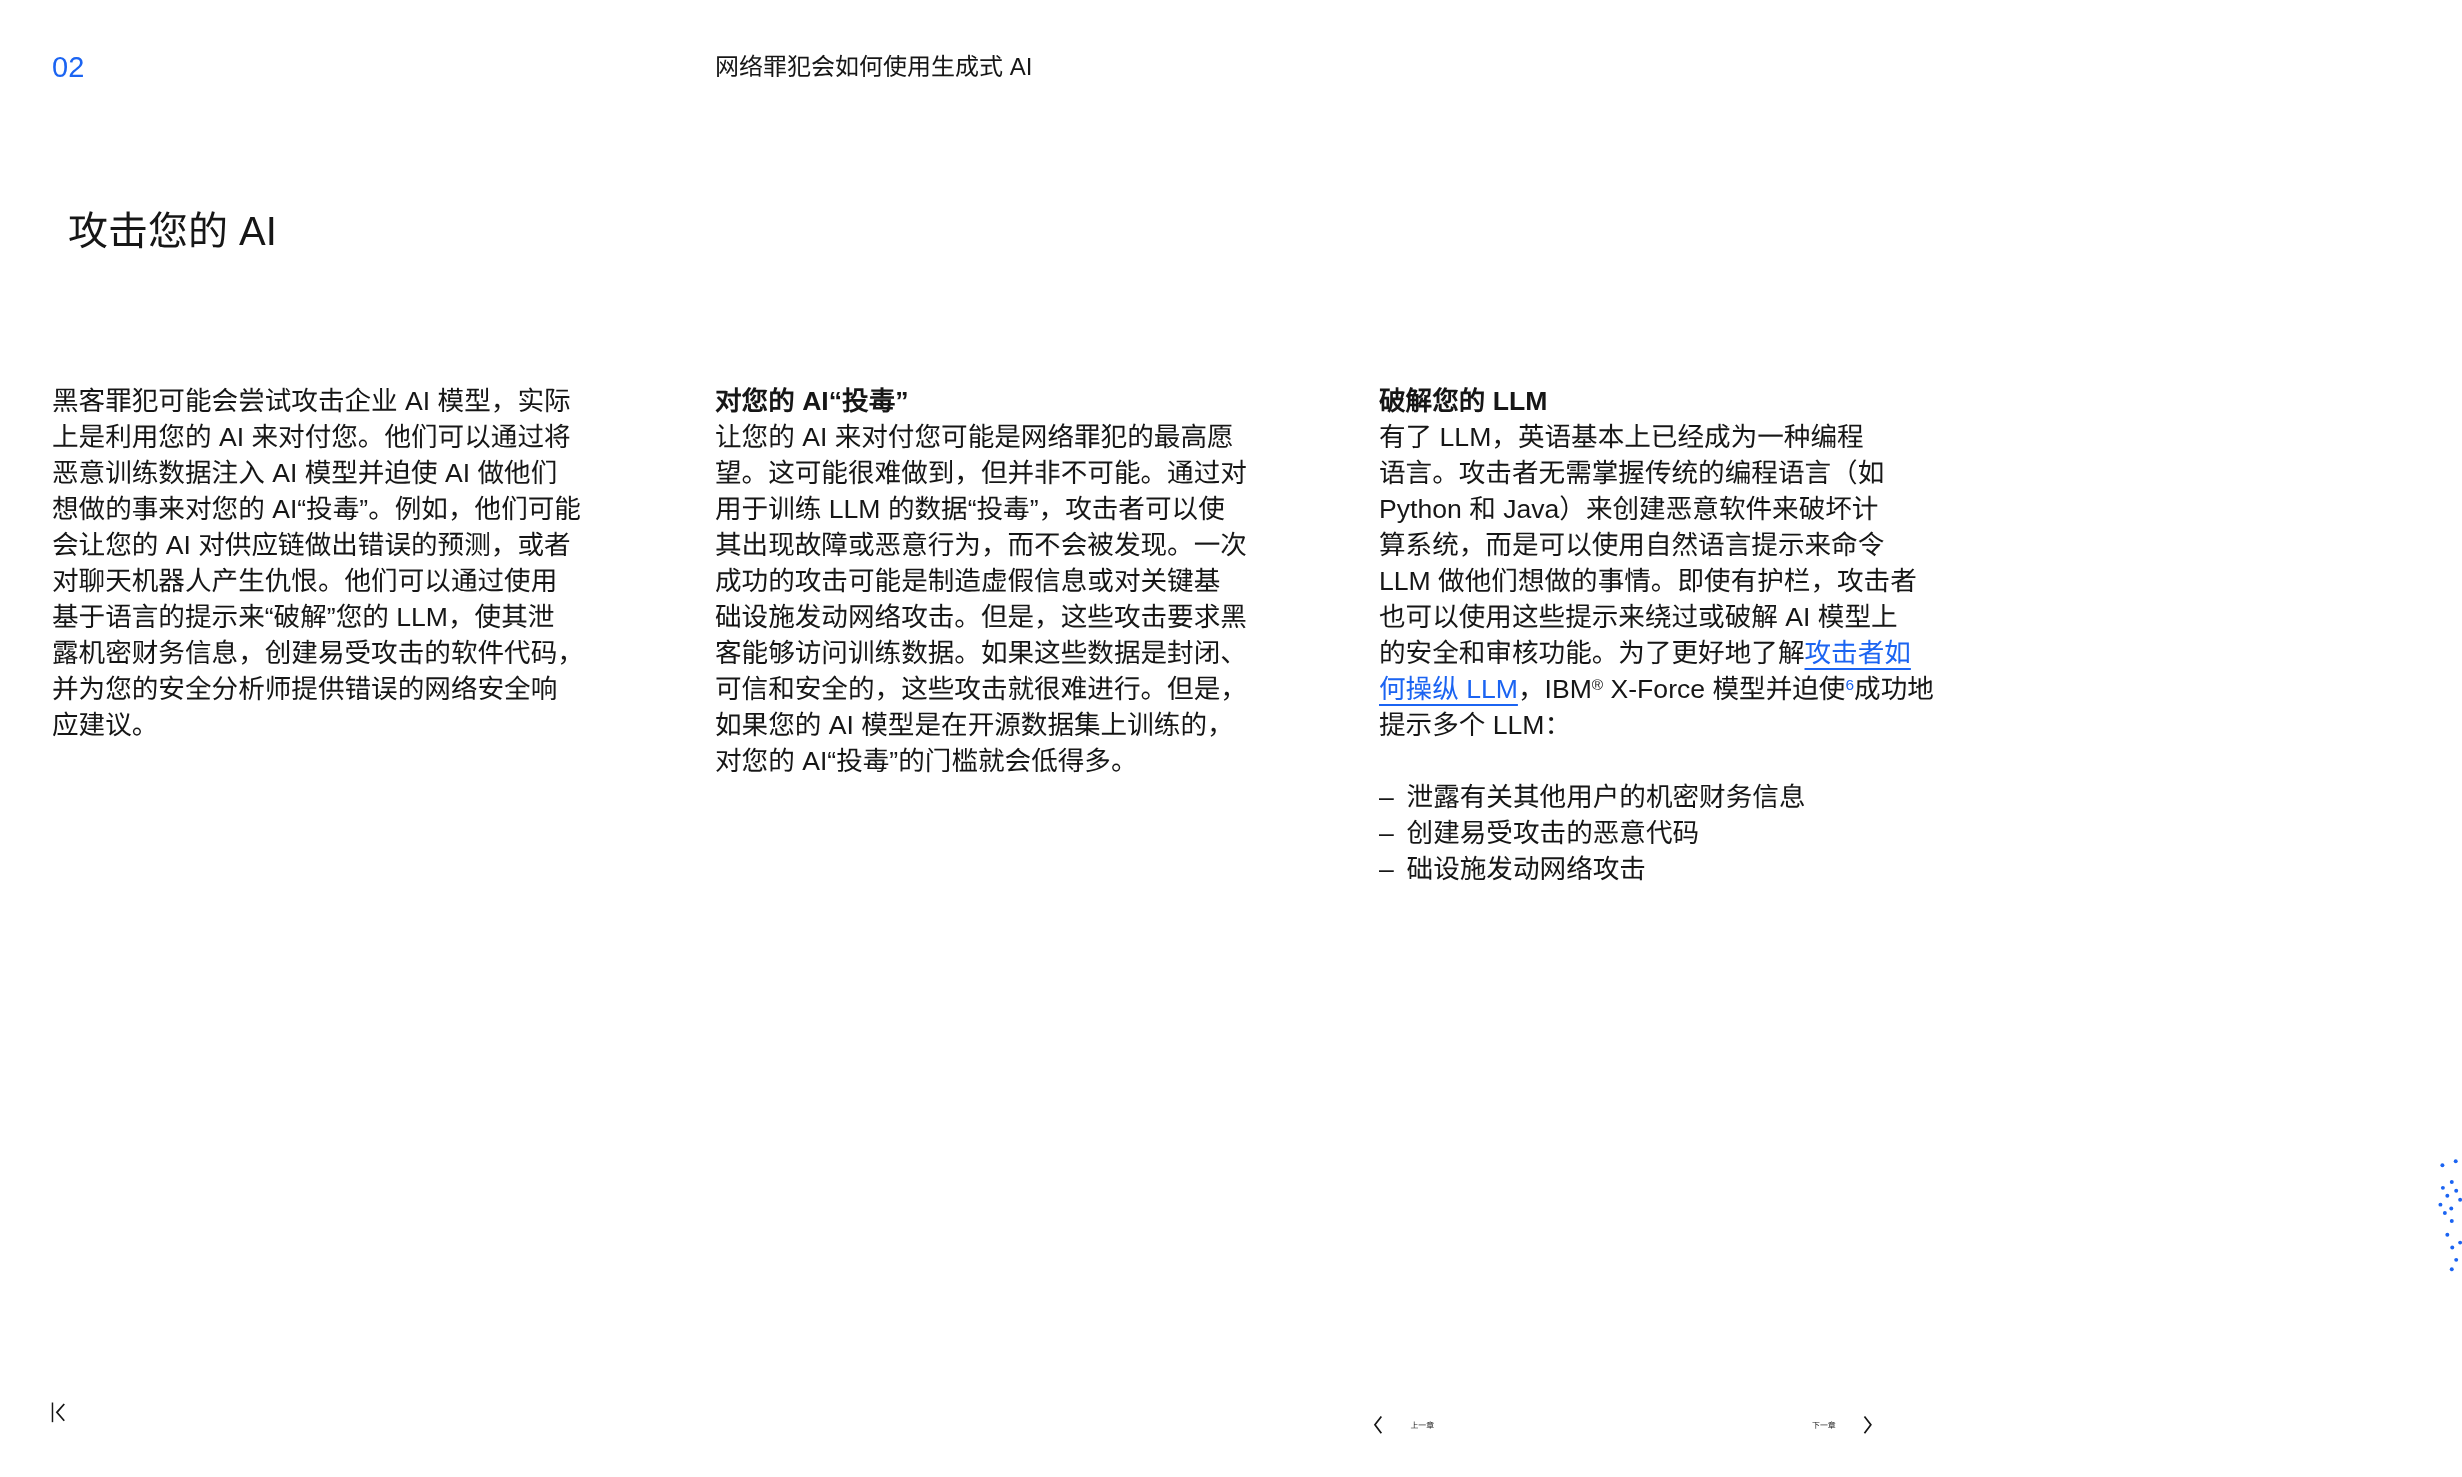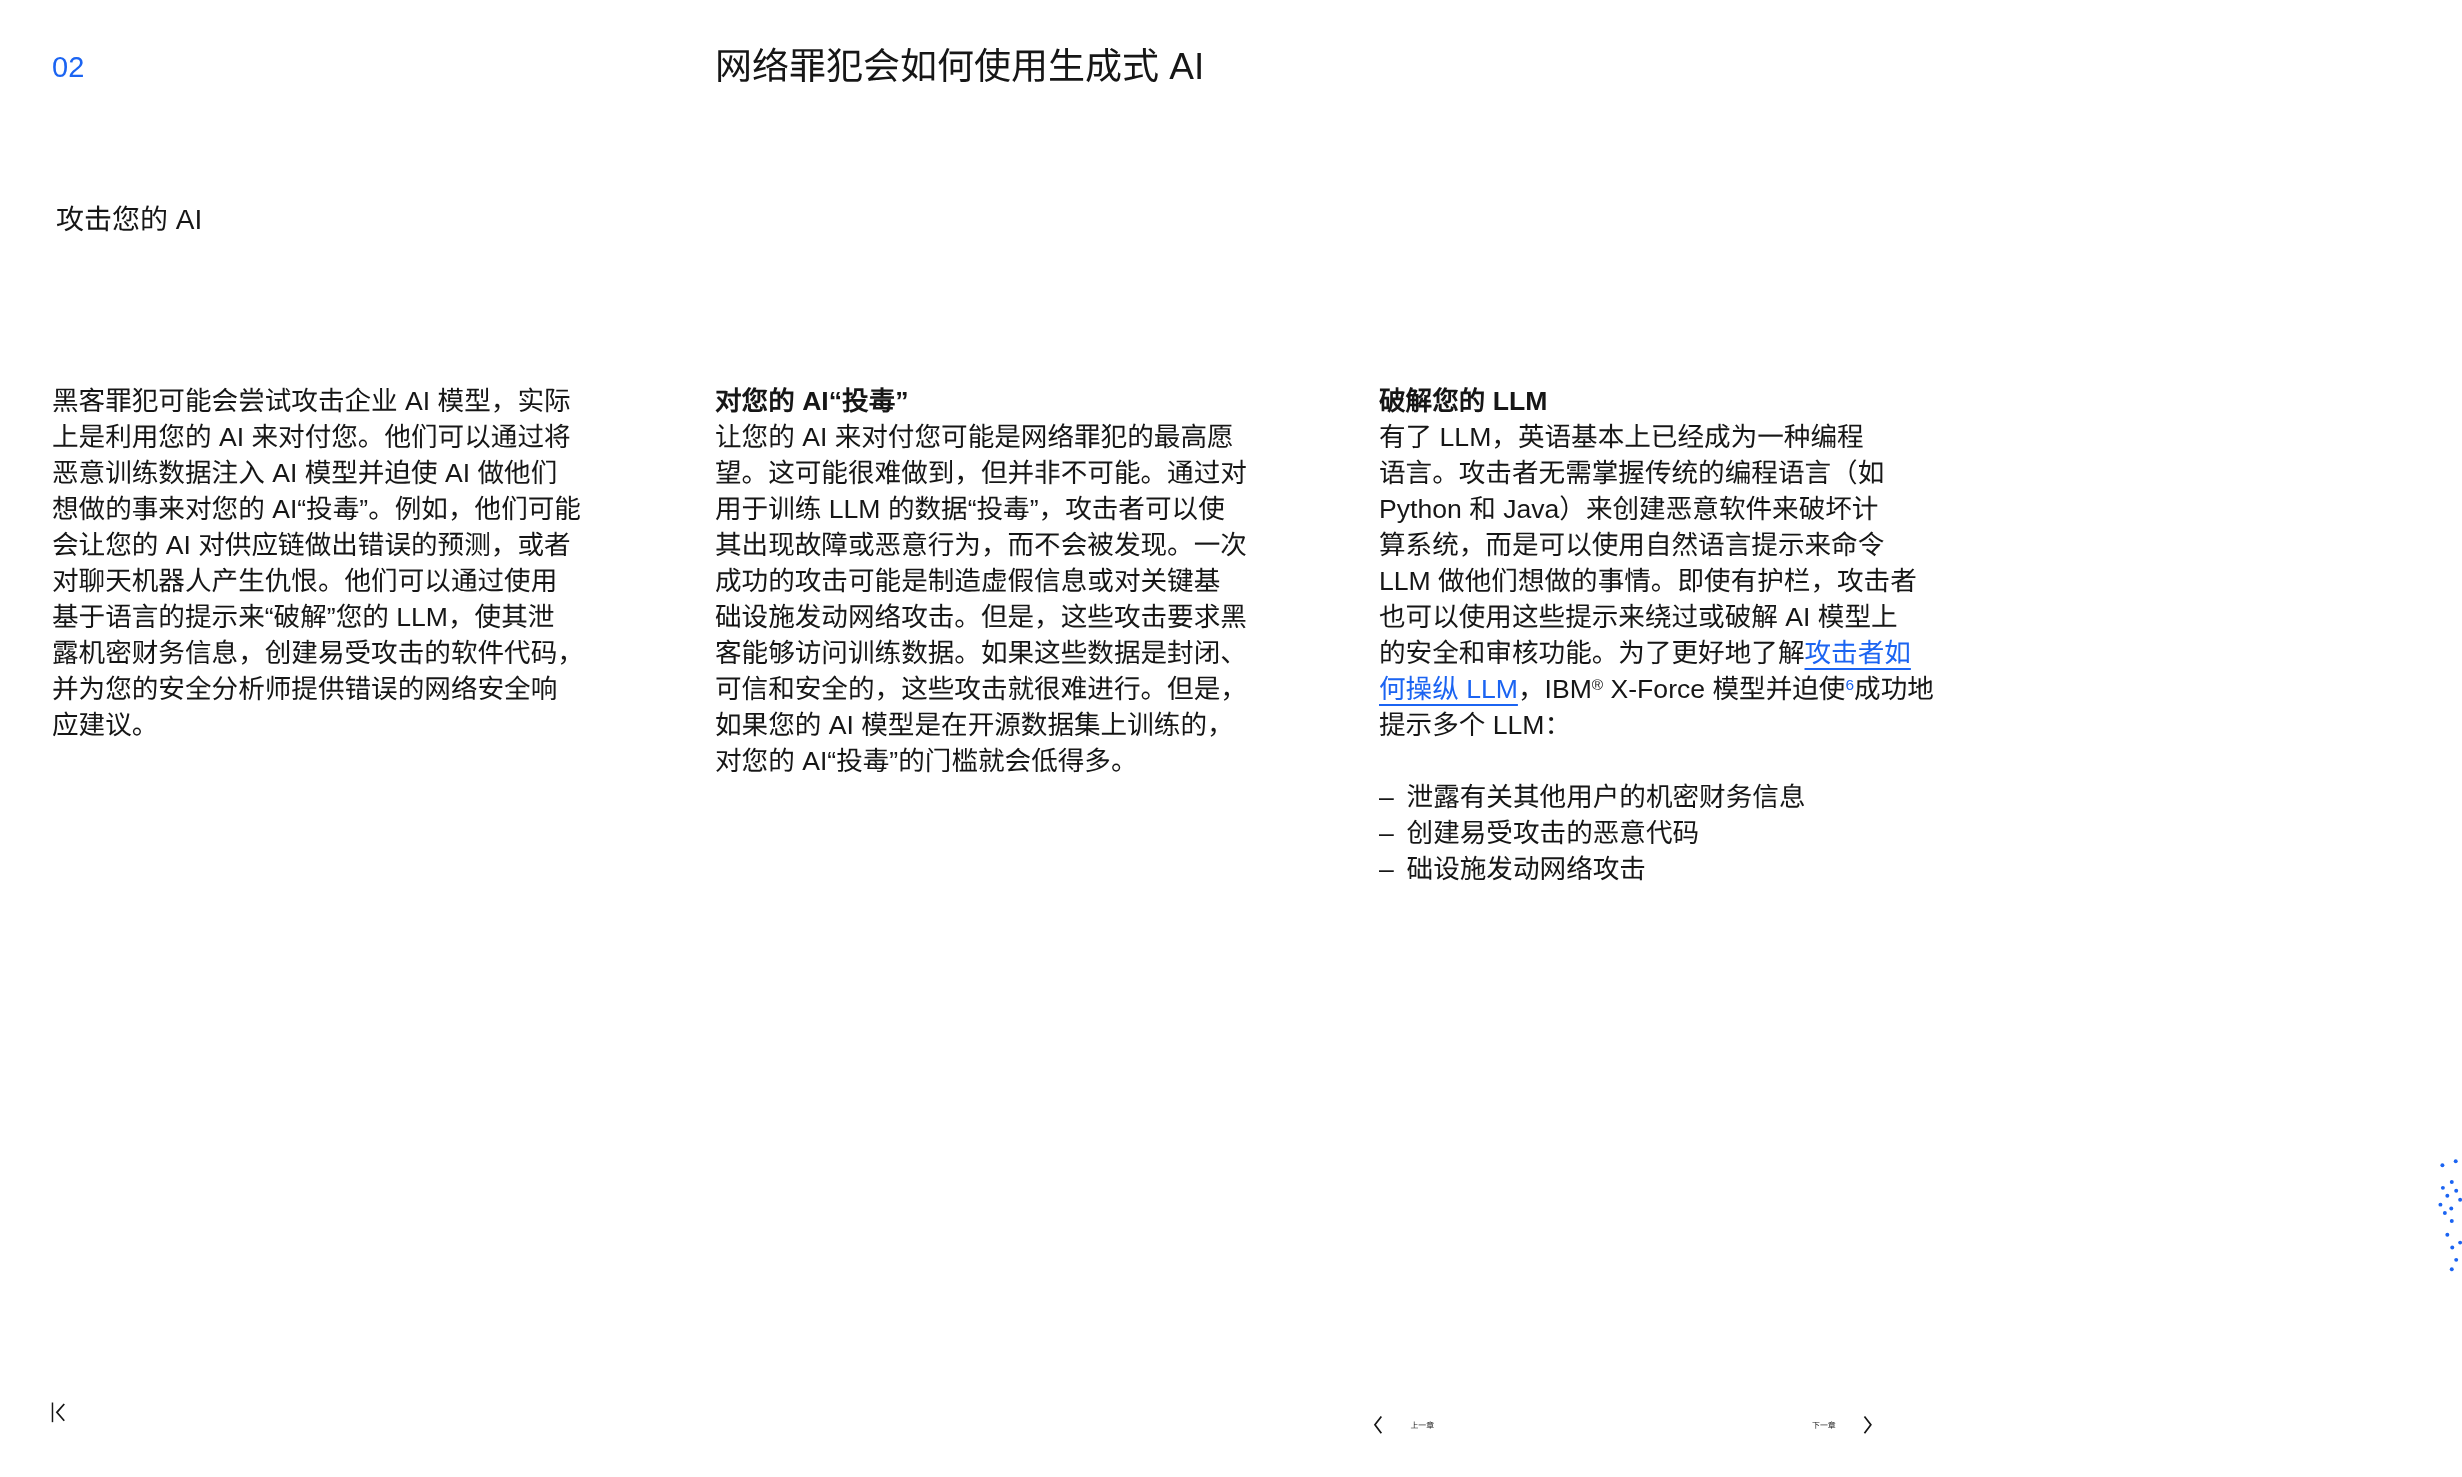--- a/index.html
+++ b/index.html
@@ -17,27 +17,27 @@
   }
   .page{position:relative;width:2626px;height:1477px;overflow:hidden;background:var(--background);}
 
   
   .chapter-num{
     position:absolute;left:52px;top:52px;
     font-size:29px;line-height:30.5px;color:var(--accent-blue);
   }
   .running-header{
     position:absolute;left:715px;top:52px;
-    font-size:37px;line-height:30.5px;color:var(--text-color);
+    font-size:24px;line-height:30.5px;color:var(--text-color);
   }
 
   
   .section-title{
-    position:absolute;left:52px;top:196px;margin:4px;
-    font-size:28px;line-height:39px;font-weight:300;color:var(--text-color);
+    position:absolute;left:52px;top:196px;margin:16px;
+    font-size:40px;line-height:39px;font-weight:300;color:var(--text-color);
   }
 
   
   .col{
     position:absolute;top:383px;width:611px;
     font-size:26.6px;line-height:36px;color:var(--text-color);
   }
   .col-1{left:52px;}
   .col-2{left:715px;}
   .col-3{left:1379px;}

